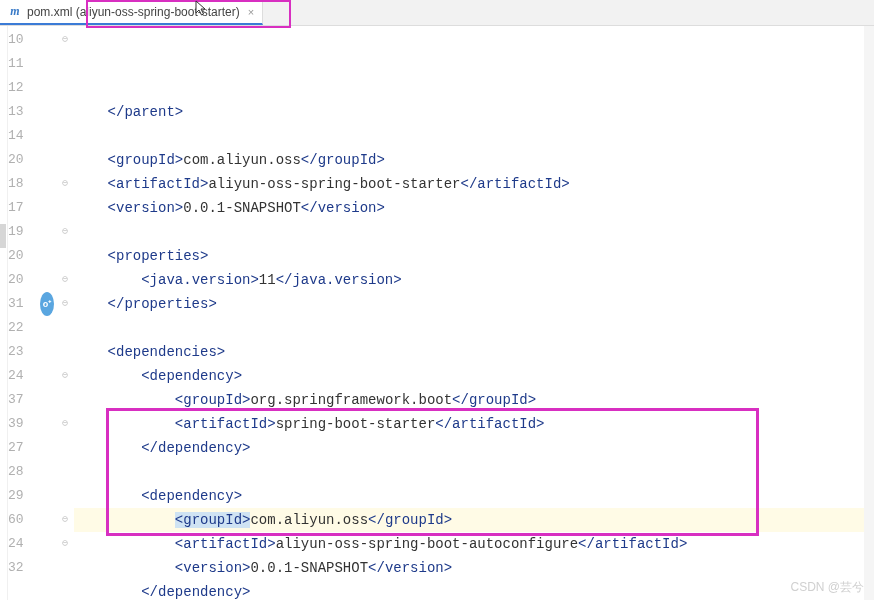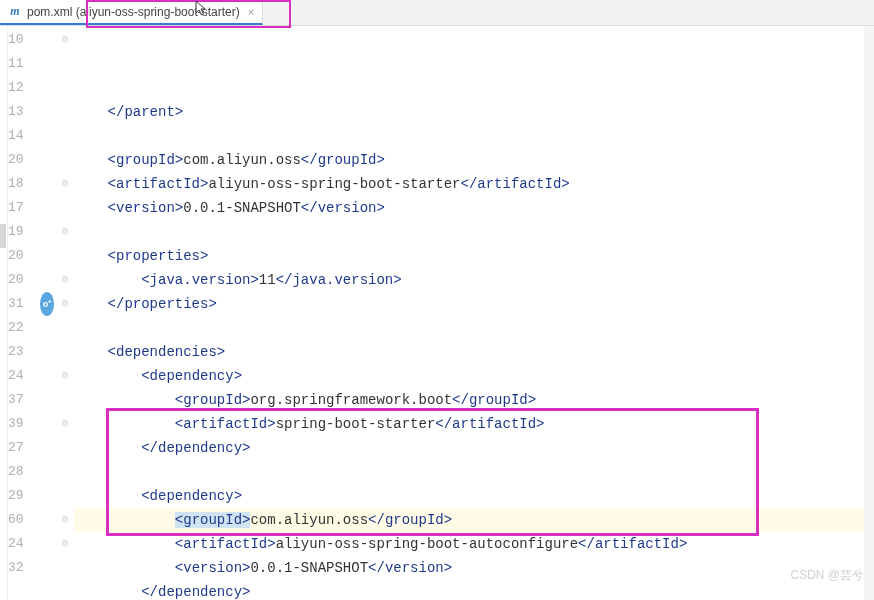--- a/index.html
+++ b/index.html
@@ -19,21 +19,21 @@
   .badge-col { width: 18px; line-height: 24px; padding-top: 2px; }
   .badge-col div { height: 24px; display: flex; align-items: center; justify-content: center; }
   .badge-o { width: 14px; height: 14px; background: #5aa6e0; border-radius: 50%; color: #fff; font-size: 9px; font-weight: bold; display: flex; align-items: center; justify-content: center; font-family: Arial, sans-serif; }
   .code { flex: 1; line-height: 24px; white-space: pre; padding-top: 2px; font-size: 14px; position: relative; }
   .code-line { height: 24px; }
   .code-line.current { background: #fffbe6; }
   .tag { color: #1e3a8a; }
   .text { color: #333; }
   .sel { background: #cfe3f3; }
   .hl-box-dep { position: absolute; border: 3px solid #d82fc1; pointer-events: none; z-index: 40; }
-  .watermark { position: absolute; bottom: 16px; right: 10px; font-family: Arial, sans-serif; font-size: 12px; color: #d0d0d0; z-index: 30; }
+  .watermark { position: absolute; bottom: 4px; right: 10px; font-family: Arial, sans-serif; font-size: 12px; color: #d0d0d0; z-index: 30; }
   .scrollbar-v { position: absolute; right: 0; top: 26px; bottom: 0; width: 10px; background: #f5f5f5; }
   .gray-mark { position: absolute; left: 0; top: 224px; width: 6px; height: 24px; background: #d6d6d6; }
 </style>
 </head>
 <body>
 
 <div class="tab-bar">
   <div class="tab">
     <span class="tab-icon">m</span>
     <span class="tab-label"><span>pom.xml</span> <span>(aliyun-oss-spring-boot-starter)</span></span>

